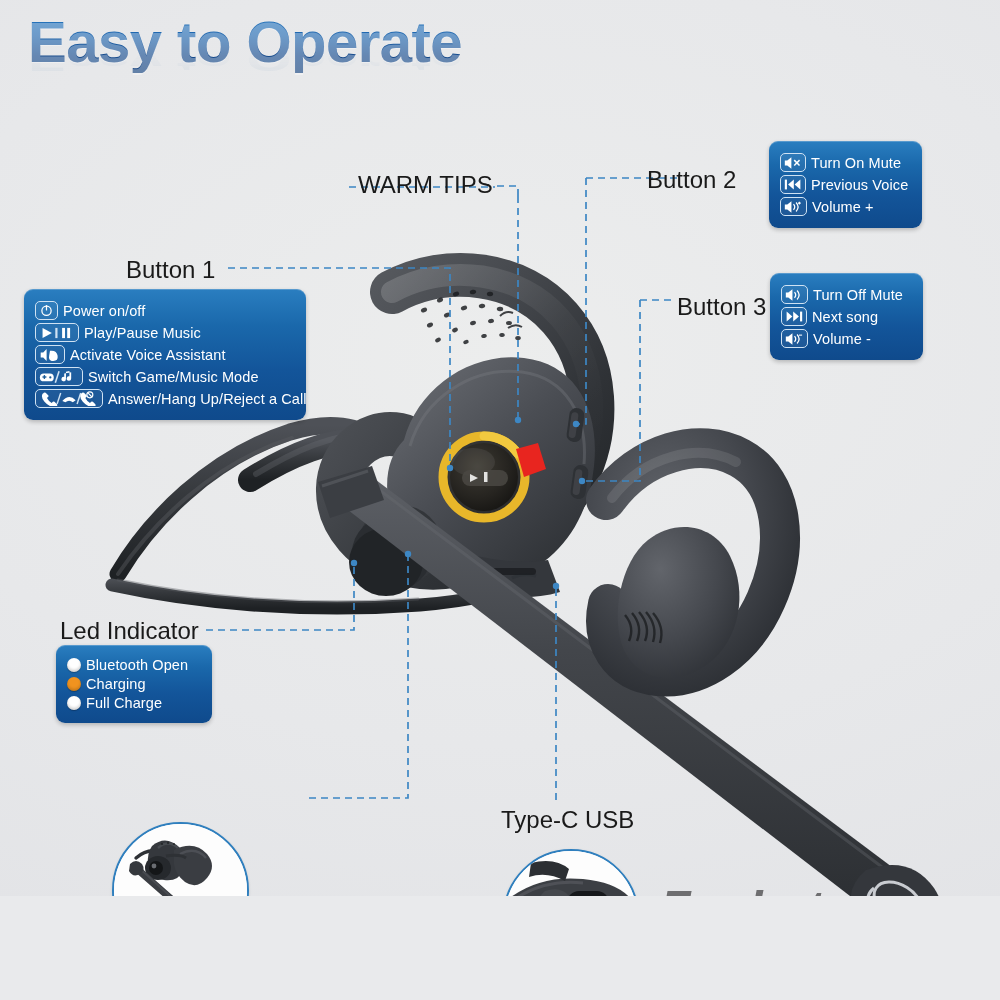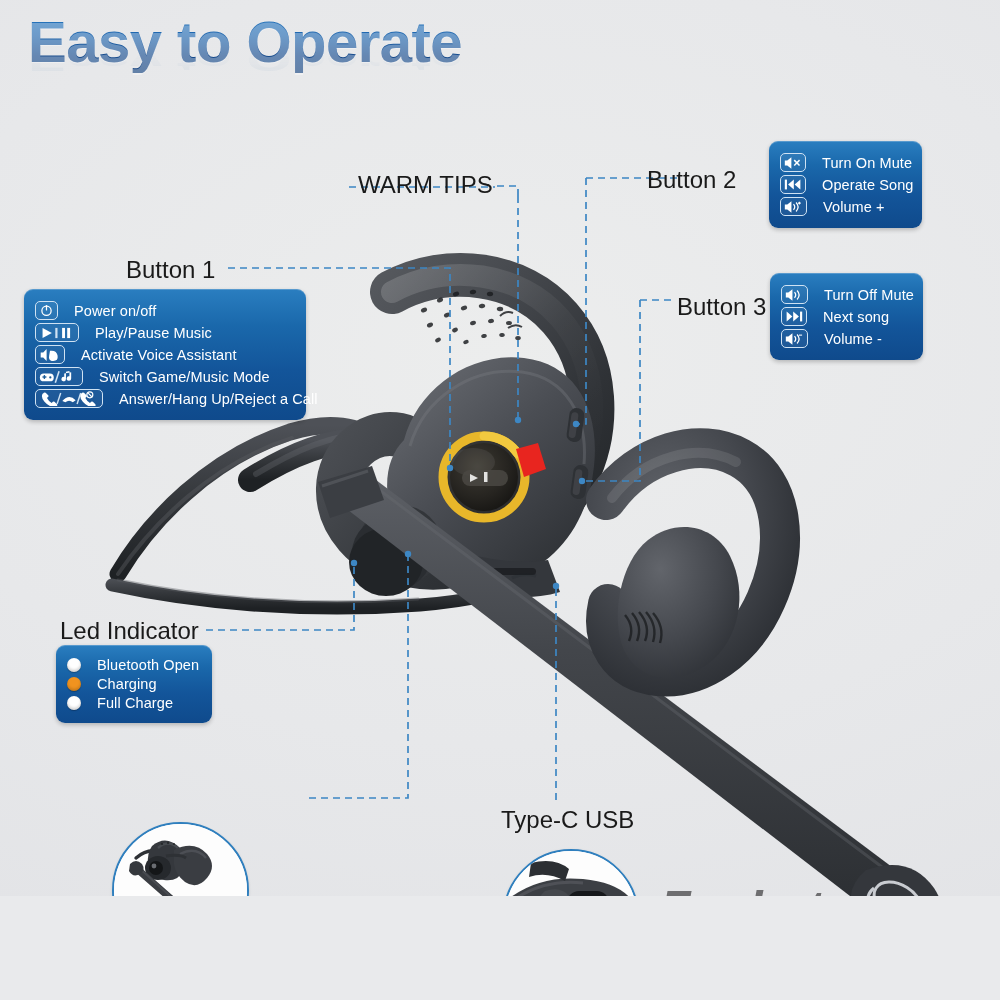--- a/index.html
+++ b/index.html
@@ -34,21 +34,21 @@
     pointer-events:none;
   }
 
   
   .panel{
     position:absolute;border-radius:9px;
     background:linear-gradient(180deg,#2a7ec0 0%,#1a68ab 28%,#13559a 62%,#0f4a8c 100%);
     box-shadow:0 2px 4px rgba(0,0,0,.22), inset 0 1px 0 rgba(255,255,255,.22);
     padding:9px 11px;box-sizing:border-box;color:#fff;
   }
-  .panel .prow{display:flex;align-items:center;gap:16px;margin:3px 0;}
+  .panel .prow{display:flex;align-items:center;gap:5px;margin:3px 0;}
   .panel .ptext{font-size:14.5px;white-space:nowrap;letter-spacing:.1px;}
 
   .tipbox{font-size:14.5px;line-height:1.62;color:#fff;}
 
   
   .chip{
     flex:0 0 auto;display:inline-flex;align-items:center;justify-content:center;
     height:19px;min-width:22px;padding:0 3px;border:1.4px solid #cfe2f3;border-radius:5px;
     box-sizing:border-box;background:rgba(255,255,255,.06);
   }
@@ -352,21 +352,21 @@
     <div class="prow">
       <span class="chip">
         <svg width="18" height="13" viewBox="0 0 22 14">
             <g class="ic">
               <rect x="1" y="1" width="2.6" height="12"></rect>
               <path d="M12 1 L5 7 L12 13 Z"></path>
               <path d="M20 1 L13 7 L20 13 Z"></path>
             </g>
           </svg>
       </span>
-      <span class="ptext">Operate Song</span>
+      <span class="ptext">Previous Voice</span>
     </div>
 
     <div class="prow">
       <span class="chip">
         <svg width="19" height="14" viewBox="0 0 23 16">
             <g class="ic">
               <path d="M1 5 h3 L9 1 v14 L4 11 H1 Z"></path>
               <path d="M11.5 4.6 q3 3.4 0 6.8" fill="none" stroke="#fff" stroke-width="1.5"></path>
               <path d="M14.6 2.6 q5 5.4 0 10.8" fill="none" stroke="#fff" stroke-width="1.5"></path>
               <path d="M18.6 1.6 v3.4 M16.9 3.3 h3.4" stroke="#fff" stroke-width="1.3"></path>

